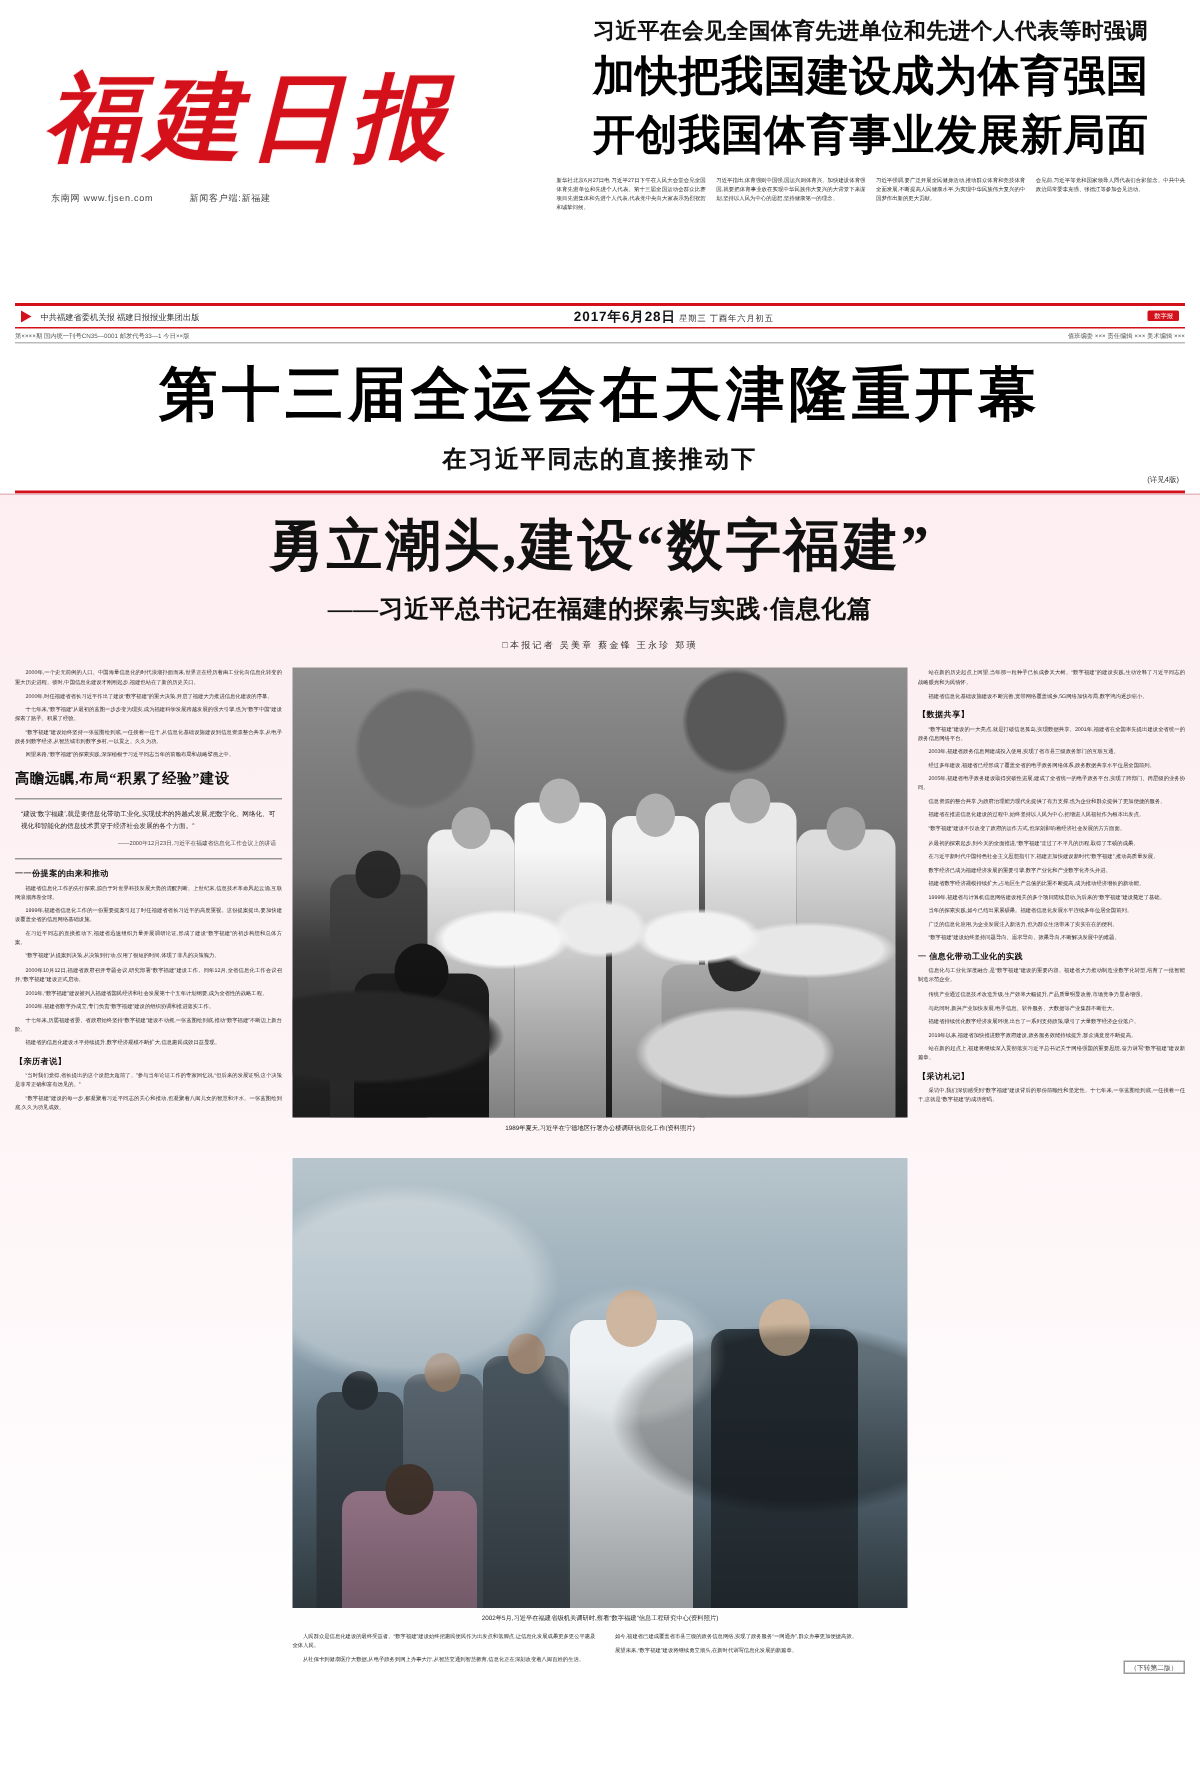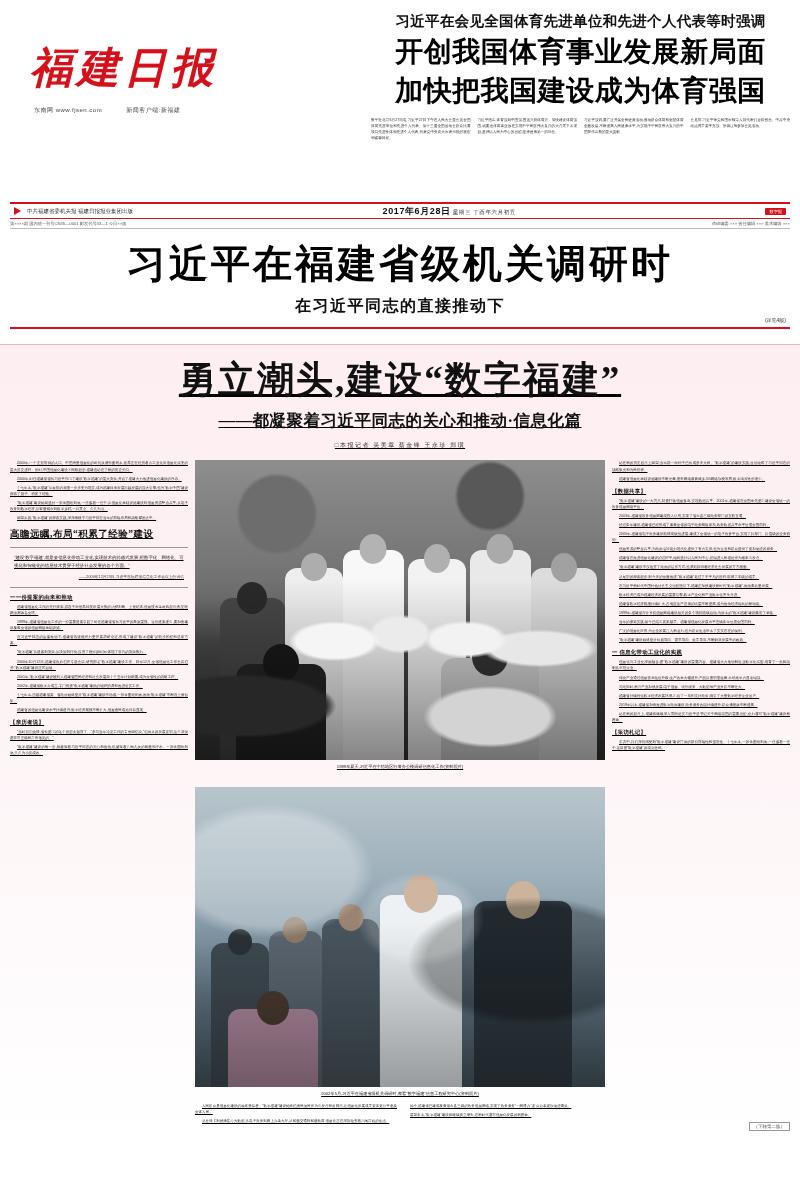--- a/index.html
+++ b/index.html
@@ -25,21 +25,21 @@
     padding: 8px 10px 0 10px;
     height: 196px;
   }
   .masthead-left {
     width: 355px;
     position: relative;
   }
   .nameplate {
     font-family: "Liberation Serif", serif;
     color: #d4111a;
-    font-size: 42px;
+    font-size: 63px;
     font-weight: bold;
     letter-spacing: 5px;
     line-height: 1.05;
     padding-top: 38px;
     padding-left: 20px;
     font-style: italic;
     text-shadow: 0 0 1px rgba(212,17,26,.4);
   }
   .nameplate-sub {
     font-size: 6px;
@@ -157,26 +157,25 @@
   }
   .banner-note {
     position: absolute;
     right: 4px; bottom: 4px;
     font-size: 5px;
     color: #333;
   }
 
   
   .feature {
-    margin: 15px 0 0 0;
+    margin: 0 0 0 0;
     background: linear-gradient(180deg,#fdeef1 0%, #fdf3f5 45%, #ffffff 100%);
     border-top: 1px solid #e7b9c2;
     padding: 14px 10px 0 10px;
     position: relative;
-    text-decoration: underline;
   }
   .feature-hed {
     font-family: "Liberation Serif", serif;
     font-size: 37px;
     font-weight: bold;
     text-align: center;
     color: #111;
     letter-spacing: 2px;
     line-height: 1.15;
   }
@@ -329,22 +328,22 @@
     <div class="masthead-left">
       <div class="nameplate">福建日报</div>
       <div class="nameplate-sub">
         <span>东南网 www.fjsen.com</span>
         <span>新闻客户端:新福建</span>
       </div>
     </div>
 
     <div class="masthead-right">
       <div class="kicker">习近平在会见全国体育先进单位和先进个人代表等时强调</div>
+      <div class="main-hed">加快把我国建设成为体育强国</div>
       <div class="main-hed">开创我国体育事业发展新局面</div>
-      <div class="main-hed">加快把我国建设成为体育强国</div>
 
       <div class="lead-block">
         <div class="lead-col">
           <p class="lead-first">新华社北京6月27日电 习近平27日下午在人民大会堂会见全国体育先进单位和先进个人代表、第十三届全国运动会群众比赛项目先进集体和先进个人代表,代表党中央向大家表示热烈祝贺和诚挚问候。</p>
         </div>
         <div class="lead-col">
           <p>习近平指出,体育强则中国强,国运兴则体育兴。加快建设体育强国,就要把体育事业放在实现中华民族伟大复兴的大背景下来谋划,坚持以人民为中心的思想,坚持健康第一的理念。</p>
         </div>
         <div class="lead-col">
           <p>习近平强调,要广泛开展全民健身活动,推动群众体育和竞技体育全面发展,不断提高人民健康水平,为实现中华民族伟大复兴的中国梦作出新的更大贡献。</p>
@@ -372,28 +371,28 @@
       <span class="badge-red">数字报</span>
     </div>
   </div>
 
   <div class="meta-bar">
     <span>第××××期  国内统一刊号CN35—0001  邮发代号33—1  今日××版</span>
     <span>值班编委 ×××  责任编辑 ×××  美术编辑 ×××</span>
   </div>
 
   <div class="banner">
-    <div class="banner-hed">习近平在福建省级机关调研时</div>
+    <div class="banner-hed">第十三届全运会在天津隆重开幕</div>
     <div class="banner-sub">在习近平同志的直接推动下</div>
     <div class="banner-note">(详见4版)</div>
   </div>
 
   <div class="feature">
     <div class="feature-hed">勇立潮头,建设“数字福建”</div>
-    <div class="feature-sub">——都凝聚着习近平同志的关心和推动·信息化篇</div>
+    <div class="feature-sub">——习近平总书记在福建的探索与实践·信息化篇</div>
     <div class="feature-byline">□本报记者 吴美章 蔡金锋 王永珍 郑璜</div>
 
     <div class="body-grid">
 
       <div class="col-left">
         <p class="txt indent">2000年,一个史无前例的人口、中国海量信息化的时代浪潮扑面而来,世界正在经历着由工业化向信息化转变的重大历史进程。彼时,中国信息化建设才刚刚起步,福建也站在了新的历史关口。</p>
         <p class="txt indent">2000年,时任福建省省长习近平作出了建设“数字福建”的重大决策,开启了福建大力推进信息化建设的序幕。</p>
         <p class="txt indent">十七年来,“数字福建”从最初的蓝图一步步变为现实,成为福建科学发展跨越发展的强大引擎,也为“数字中国”建设探索了路子、积累了经验。</p>
         <p class="txt indent">“数字福建”建设始终坚持一张蓝图绘到底,一任接着一任干,从信息化基础设施建设到信息资源整合共享,从电子政务到数字经济,从智慧城市到数字乡村,一以贯之、久久为功。</p>
         <p class="txt indent">回望来路,“数字福建”的探索实践,深深植根于习近平同志当年的前瞻布局和战略擘画之中。</p>

